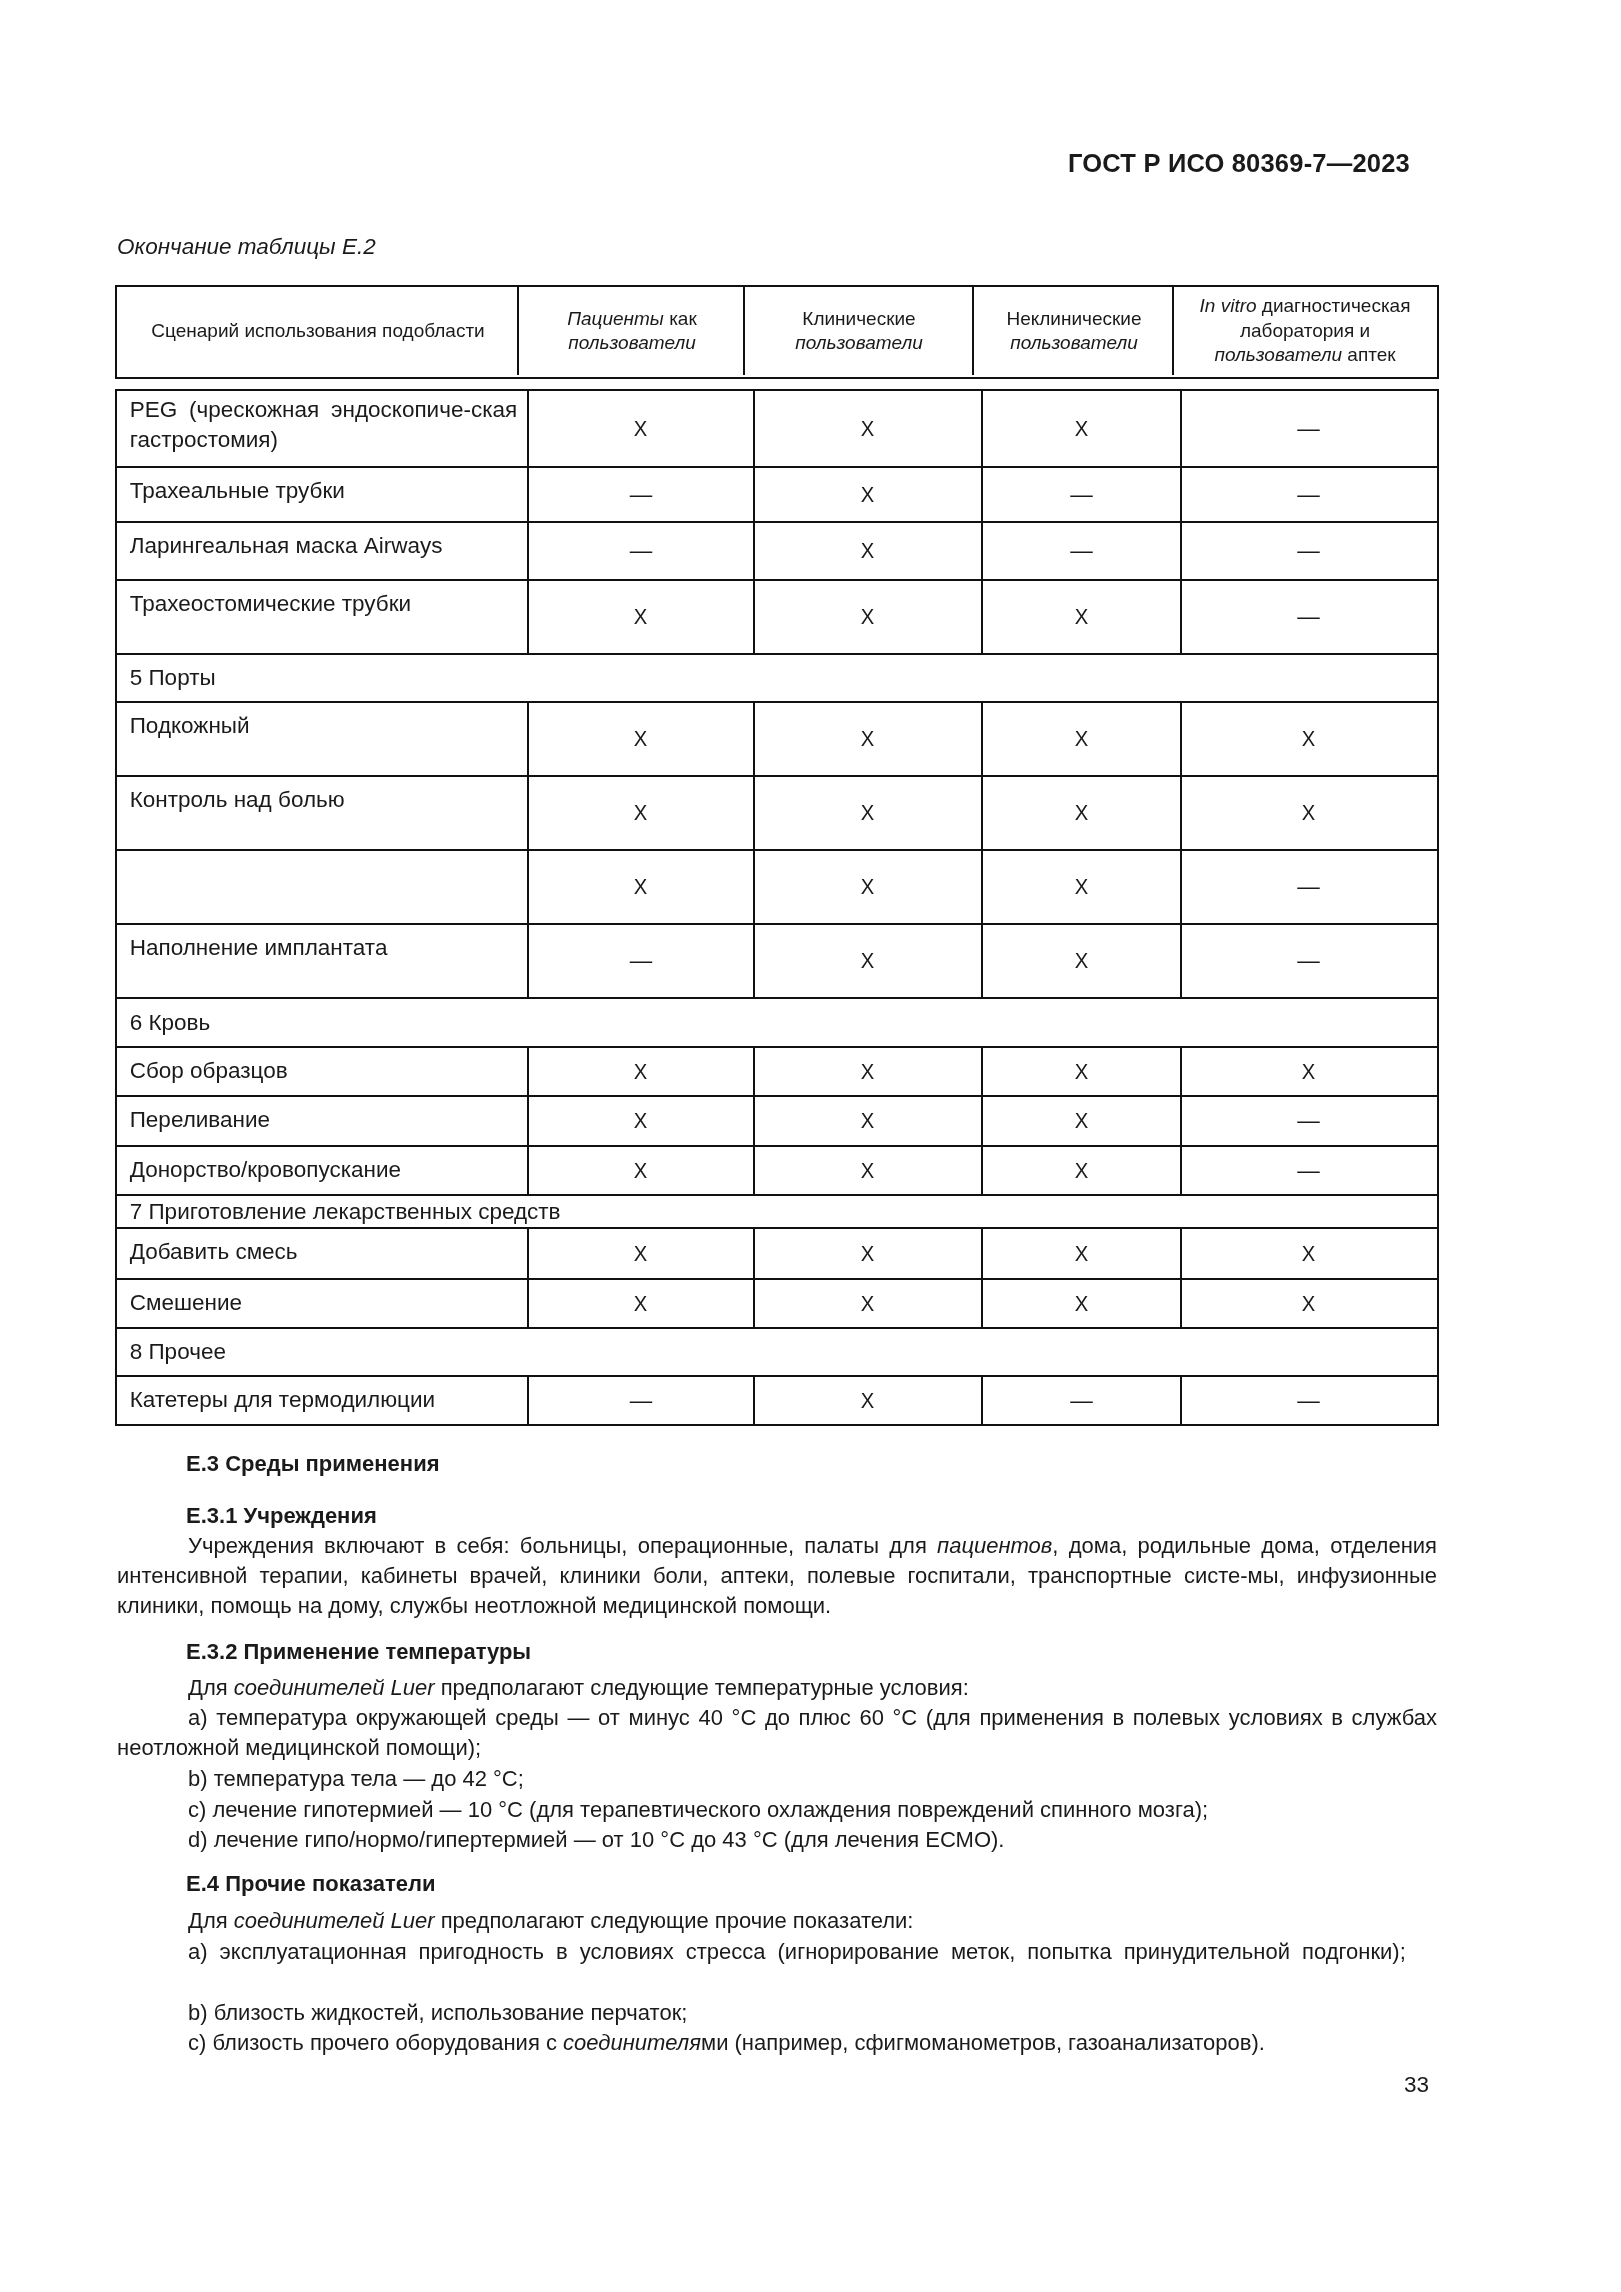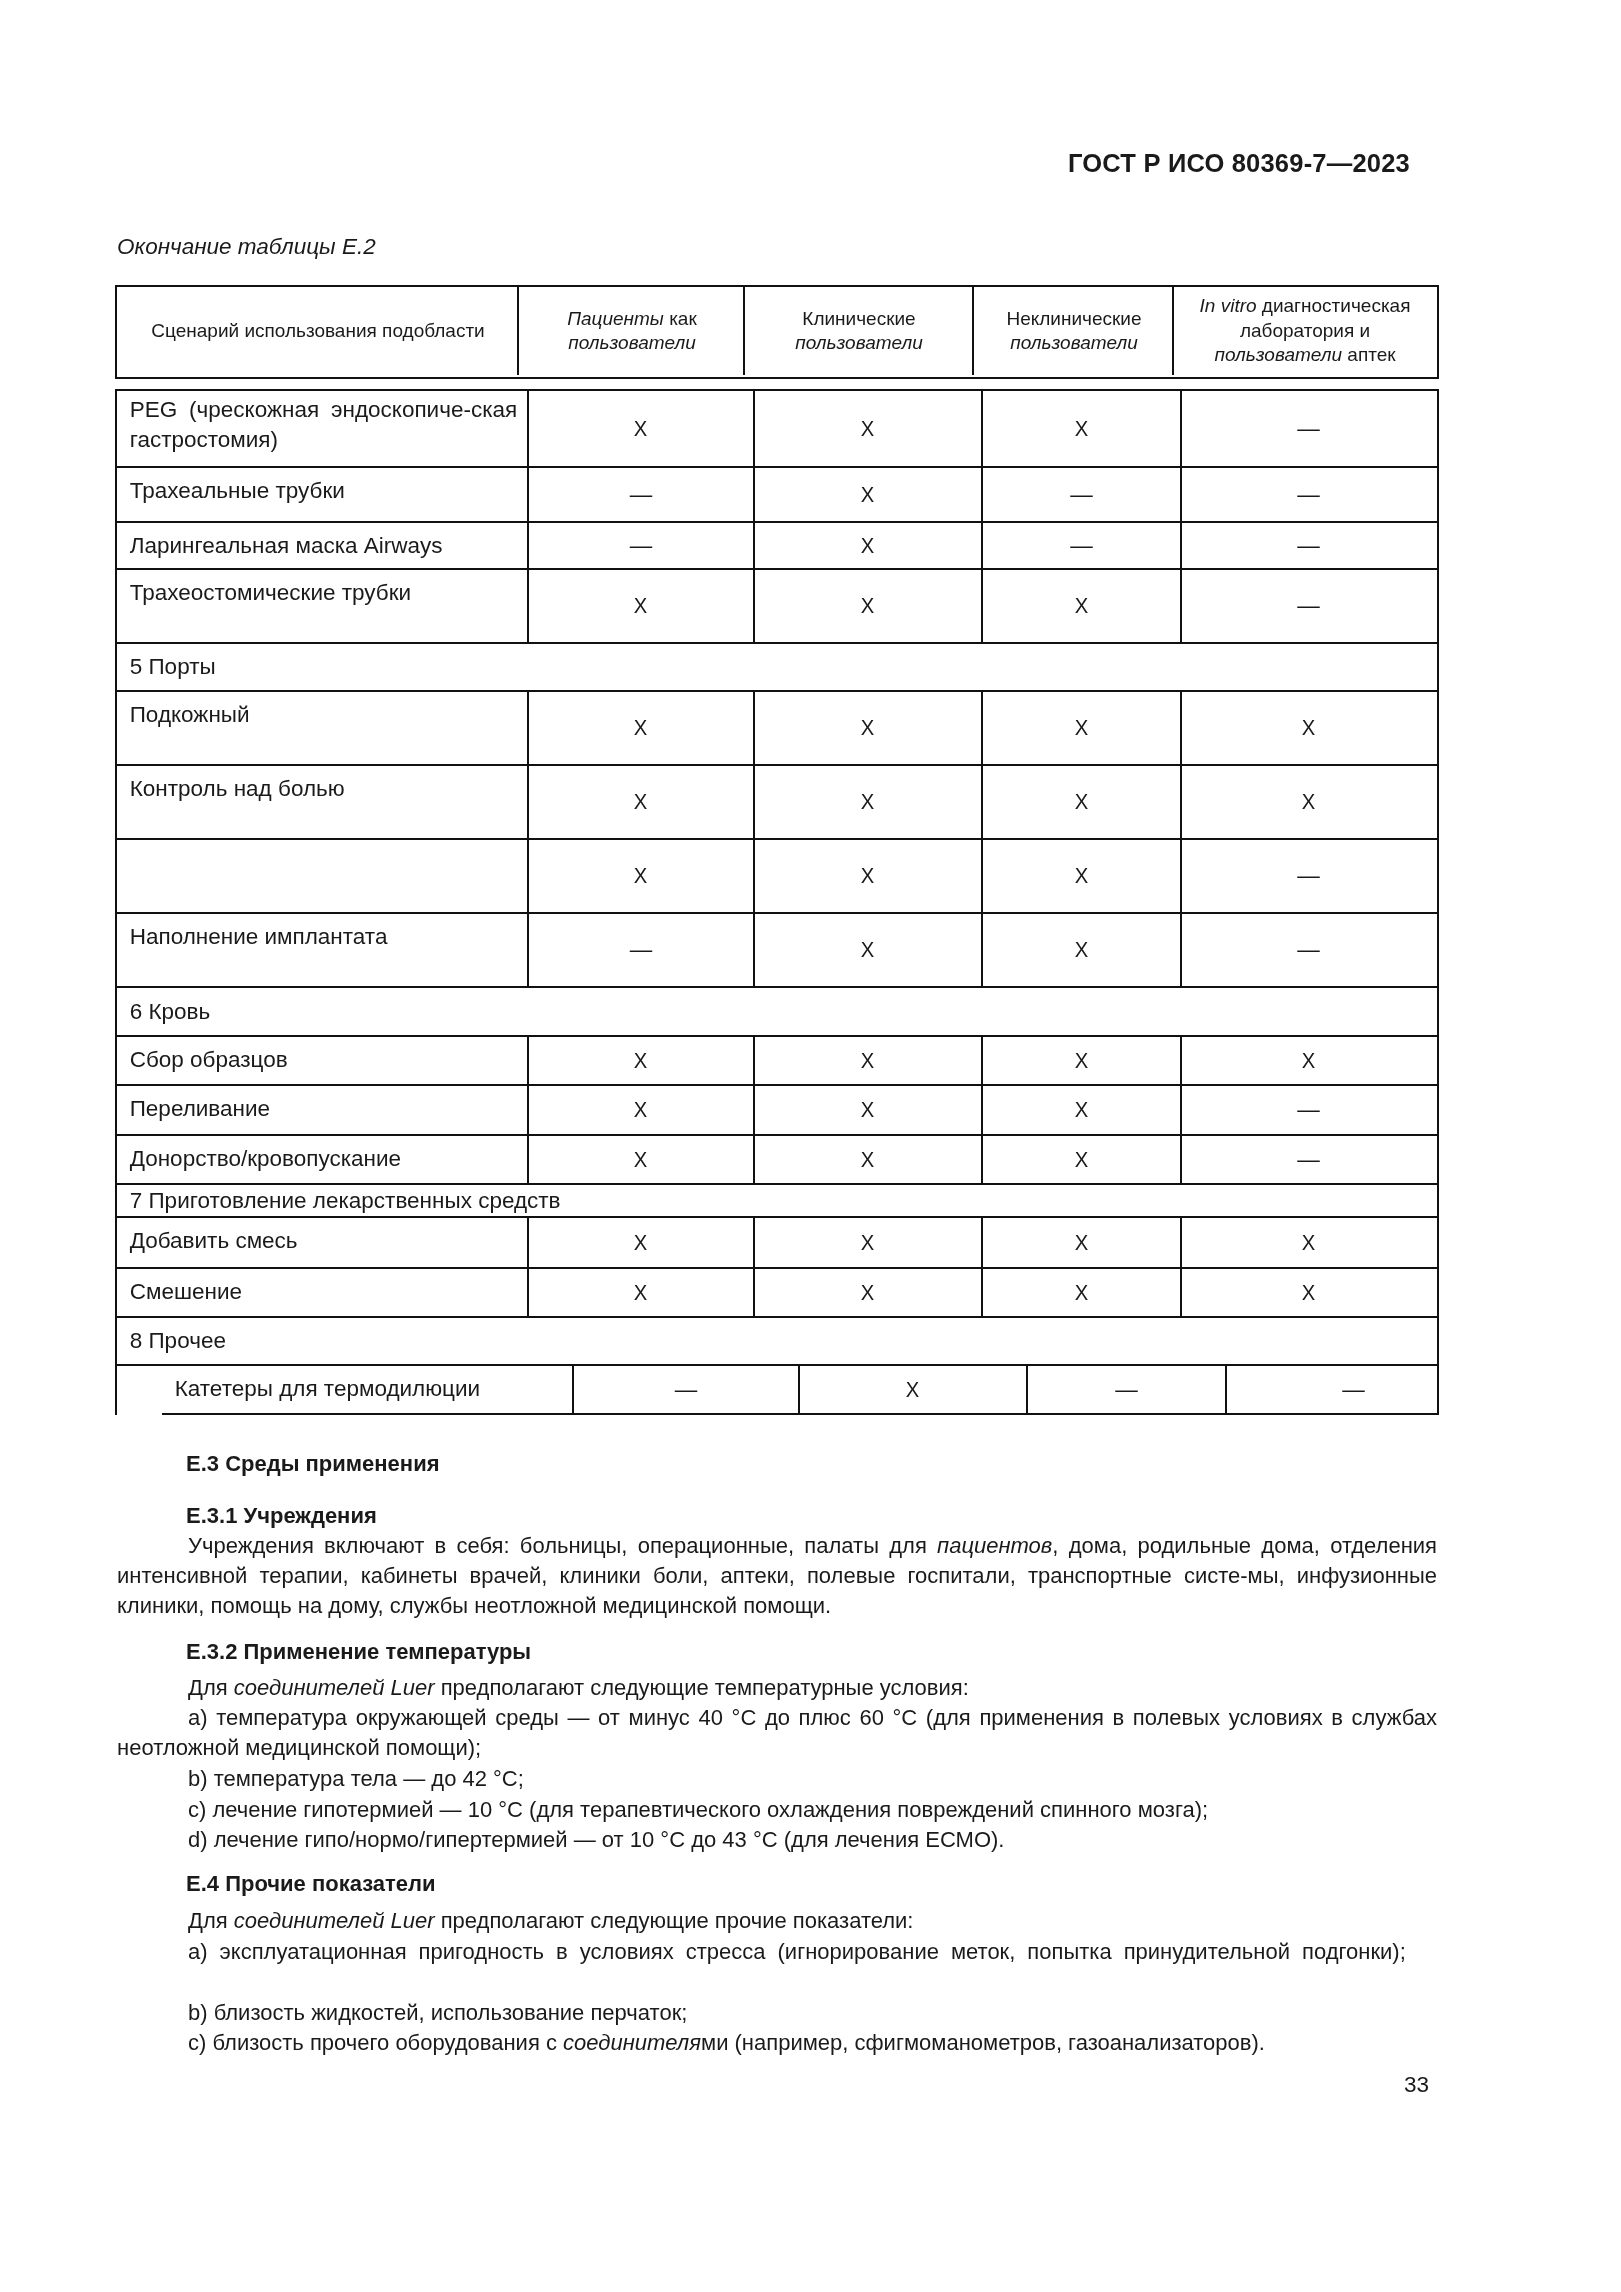--- a/index.html
+++ b/index.html
@@ -92,21 +92,21 @@
         <div class="cell" style="left: 638px; width: 226px;">
           <span class="mark-x">X</span>
         </div>
         <div class="cell" style="left: 866px; width: 197px;">
           <span class="mark-dash">—</span>
         </div>
         <div class="cell" style="left: 1065px; width: 253px;">
           <span class="mark-dash">—</span>
         </div>
       </div>
-      <div class="row" style="height: 47px;">
+      <div class="row" style="height: 58px;">
         <div class="cell label" style="left: 0px; width: 410px;">Ларингеальная маска Airways</div>
         <div class="vdiv" style="left: 410px;"></div>
         <div class="vdiv" style="left: 636px;"></div>
         <div class="vdiv" style="left: 864px;"></div>
         <div class="vdiv" style="left: 1063px;"></div>
         <div class="cell" style="left: 412px; width: 224px;">
           <span class="mark-dash">—</span>
         </div>
         <div class="cell" style="left: 638px; width: 226px;">
           <span class="mark-x">X</span>
@@ -312,21 +312,21 @@
         <div class="cell" style="left: 866px; width: 197px;">
           <span class="mark-x">X</span>
         </div>
         <div class="cell" style="left: 1065px; width: 253px;">
           <span class="mark-x">X</span>
         </div>
       </div>
       <div class="row" style="height: 48px; text-align: center;">
         <div class="section-label">8  Прочее</div>
       </div>
-      <div class="row" style="height: 49px; margin-left: 45px;">
+      <div class="row" style="height: 49px;">
         <div class="cell label" style="left: 0px; width: 410px;">Катетеры для термодилюции</div>
         <div class="vdiv" style="left: 410px;"></div>
         <div class="vdiv" style="left: 636px;"></div>
         <div class="vdiv" style="left: 864px;"></div>
         <div class="vdiv" style="left: 1063px;"></div>
         <div class="cell" style="left: 412px; width: 224px;">
           <span class="mark-dash">—</span>
         </div>
         <div class="cell" style="left: 638px; width: 226px;">
           <span class="mark-x">X</span>

